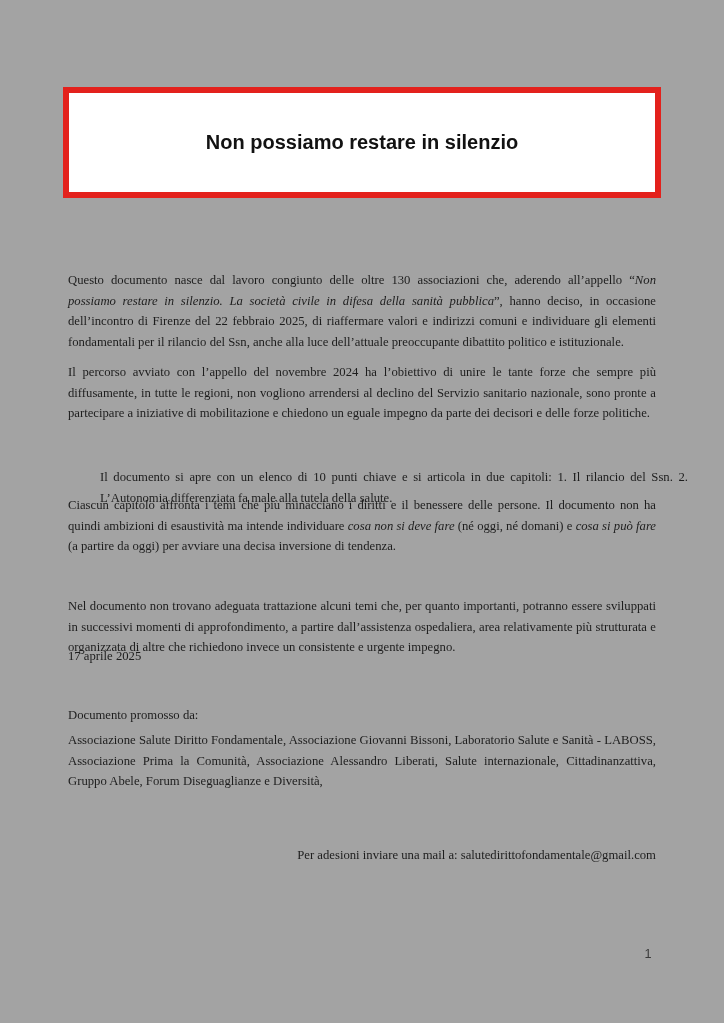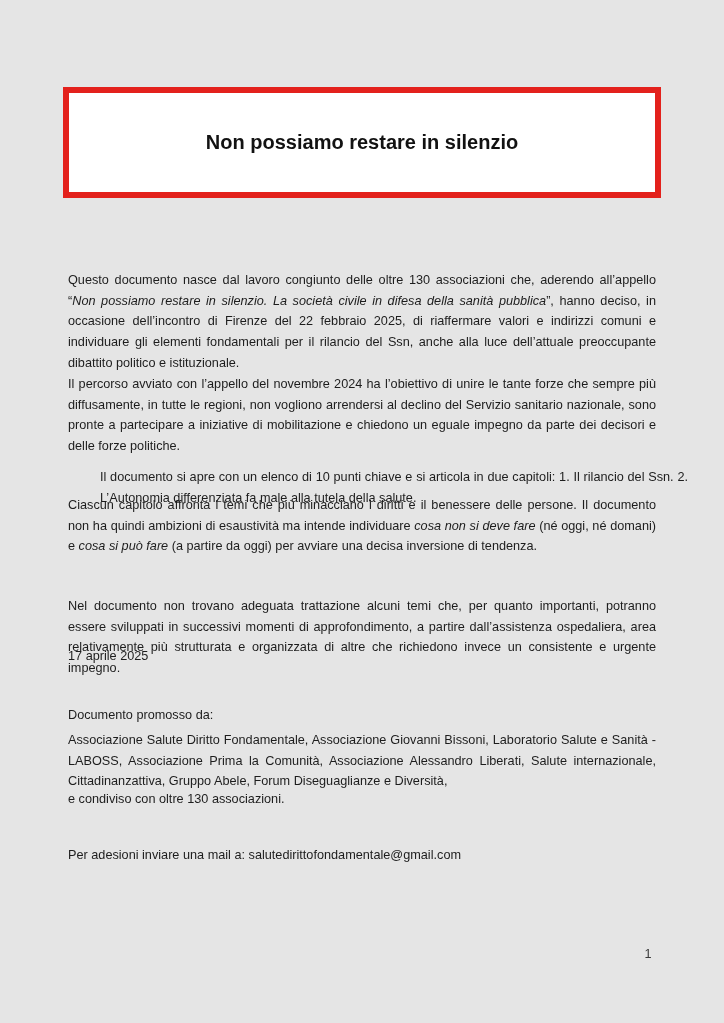--- a/index.html
+++ b/index.html
@@ -4,21 +4,21 @@
 <style>
   html, body {
     margin: 0;
     padding: 0;
     background: #ffffff;
   }
   .page {
     position: relative;
     width: 724px;
     height: 1023px;
-    background: #e5e5e5;
+    background: #a3a3a3;
     font-family: "Liberation Sans", sans-serif;
     color: #1d1d1d;
     overflow: hidden;
   }
   .title-box {
     position: absolute;
     left: 63px;
     top: 87px;
     width: 598px;
     height: 111px;
@@ -38,26 +38,27 @@
     text-align: center;
     white-space: nowrap;
   }
   .block {
     position: absolute;
     left: 68px;
     width: 588px;
     font-size: 12.7px;
     line-height: 20.7px;
     margin: 0;
+    font-family: Liberation Serif, serif;
   }
   .justify { text-align: justify; }
-  .right   { text-align: left; }
+  .right   { text-align: right; }
   .italic  { font-style: italic; }
   #para1 { top: 270px; }
-  #para2 { top: 374px; }
+  #para2 { top: 362px; }
   #para3 { top: 467px; margin-left: 32px; }
   #para4 { top: 495px; }
   #para5 { top: 596px; }
   #date-line { top: 646px; }
   #promoted-by { top: 705px; }
   #promoters { top: 730px; }
   #shared-note { top: 789px; }
   #contact-line { top: 845px; }
   .page-number {
     position: absolute;
@@ -88,19 +89,18 @@
   <p id="para4" class="block justify"><span>Ciascun capitolo affronta i temi che più minacciano i diritti e il benessere delle persone. Il documento non ha quindi ambizioni di esaustività ma intende individuare </span><span class="italic">cosa non si deve fare</span><span> (né oggi, né domani) e </span><span class="italic">cosa si può fare</span><span> (a partire da oggi) per avviare una decisa inversione di tendenza.</span></p>
 
   <p id="para5" class="block justify">Nel documento non trovano adeguata trattazione alcuni temi che, per quanto importanti, potranno essere sviluppati in successivi momenti di approfondimento, a partire dall’assistenza ospedaliera, area relativamente più strutturata e organizzata di altre che richiedono invece un consistente e urgente impegno.</p>
 
   <p id="date-line" class="block">17 aprile 2025</p>
 
   <p id="promoted-by" class="block">Documento promosso da:</p>
 
   <p id="promoters" class="block justify">Associazione Salute Diritto Fondamentale, Associazione Giovanni Bissoni, Laboratorio Salute e Sanità - LABOSS, Associazione Prima la Comunità, Associazione Alessandro Liberati, Salute internazionale, Cittadinanzattiva, Gruppo Abele, Forum Diseguaglianze e Diversità,</p>
 
-  <p id="shared-note" class="block">e condiviso con oltre 130 associazioni.</p>
 
   <p id="contact-line" class="block right">Per adesioni inviare una mail a: salutedirittofondamentale@gmail.com</p>
 
   <div class="page-number">1</div>
 
 </div>
 
 </body></html>

